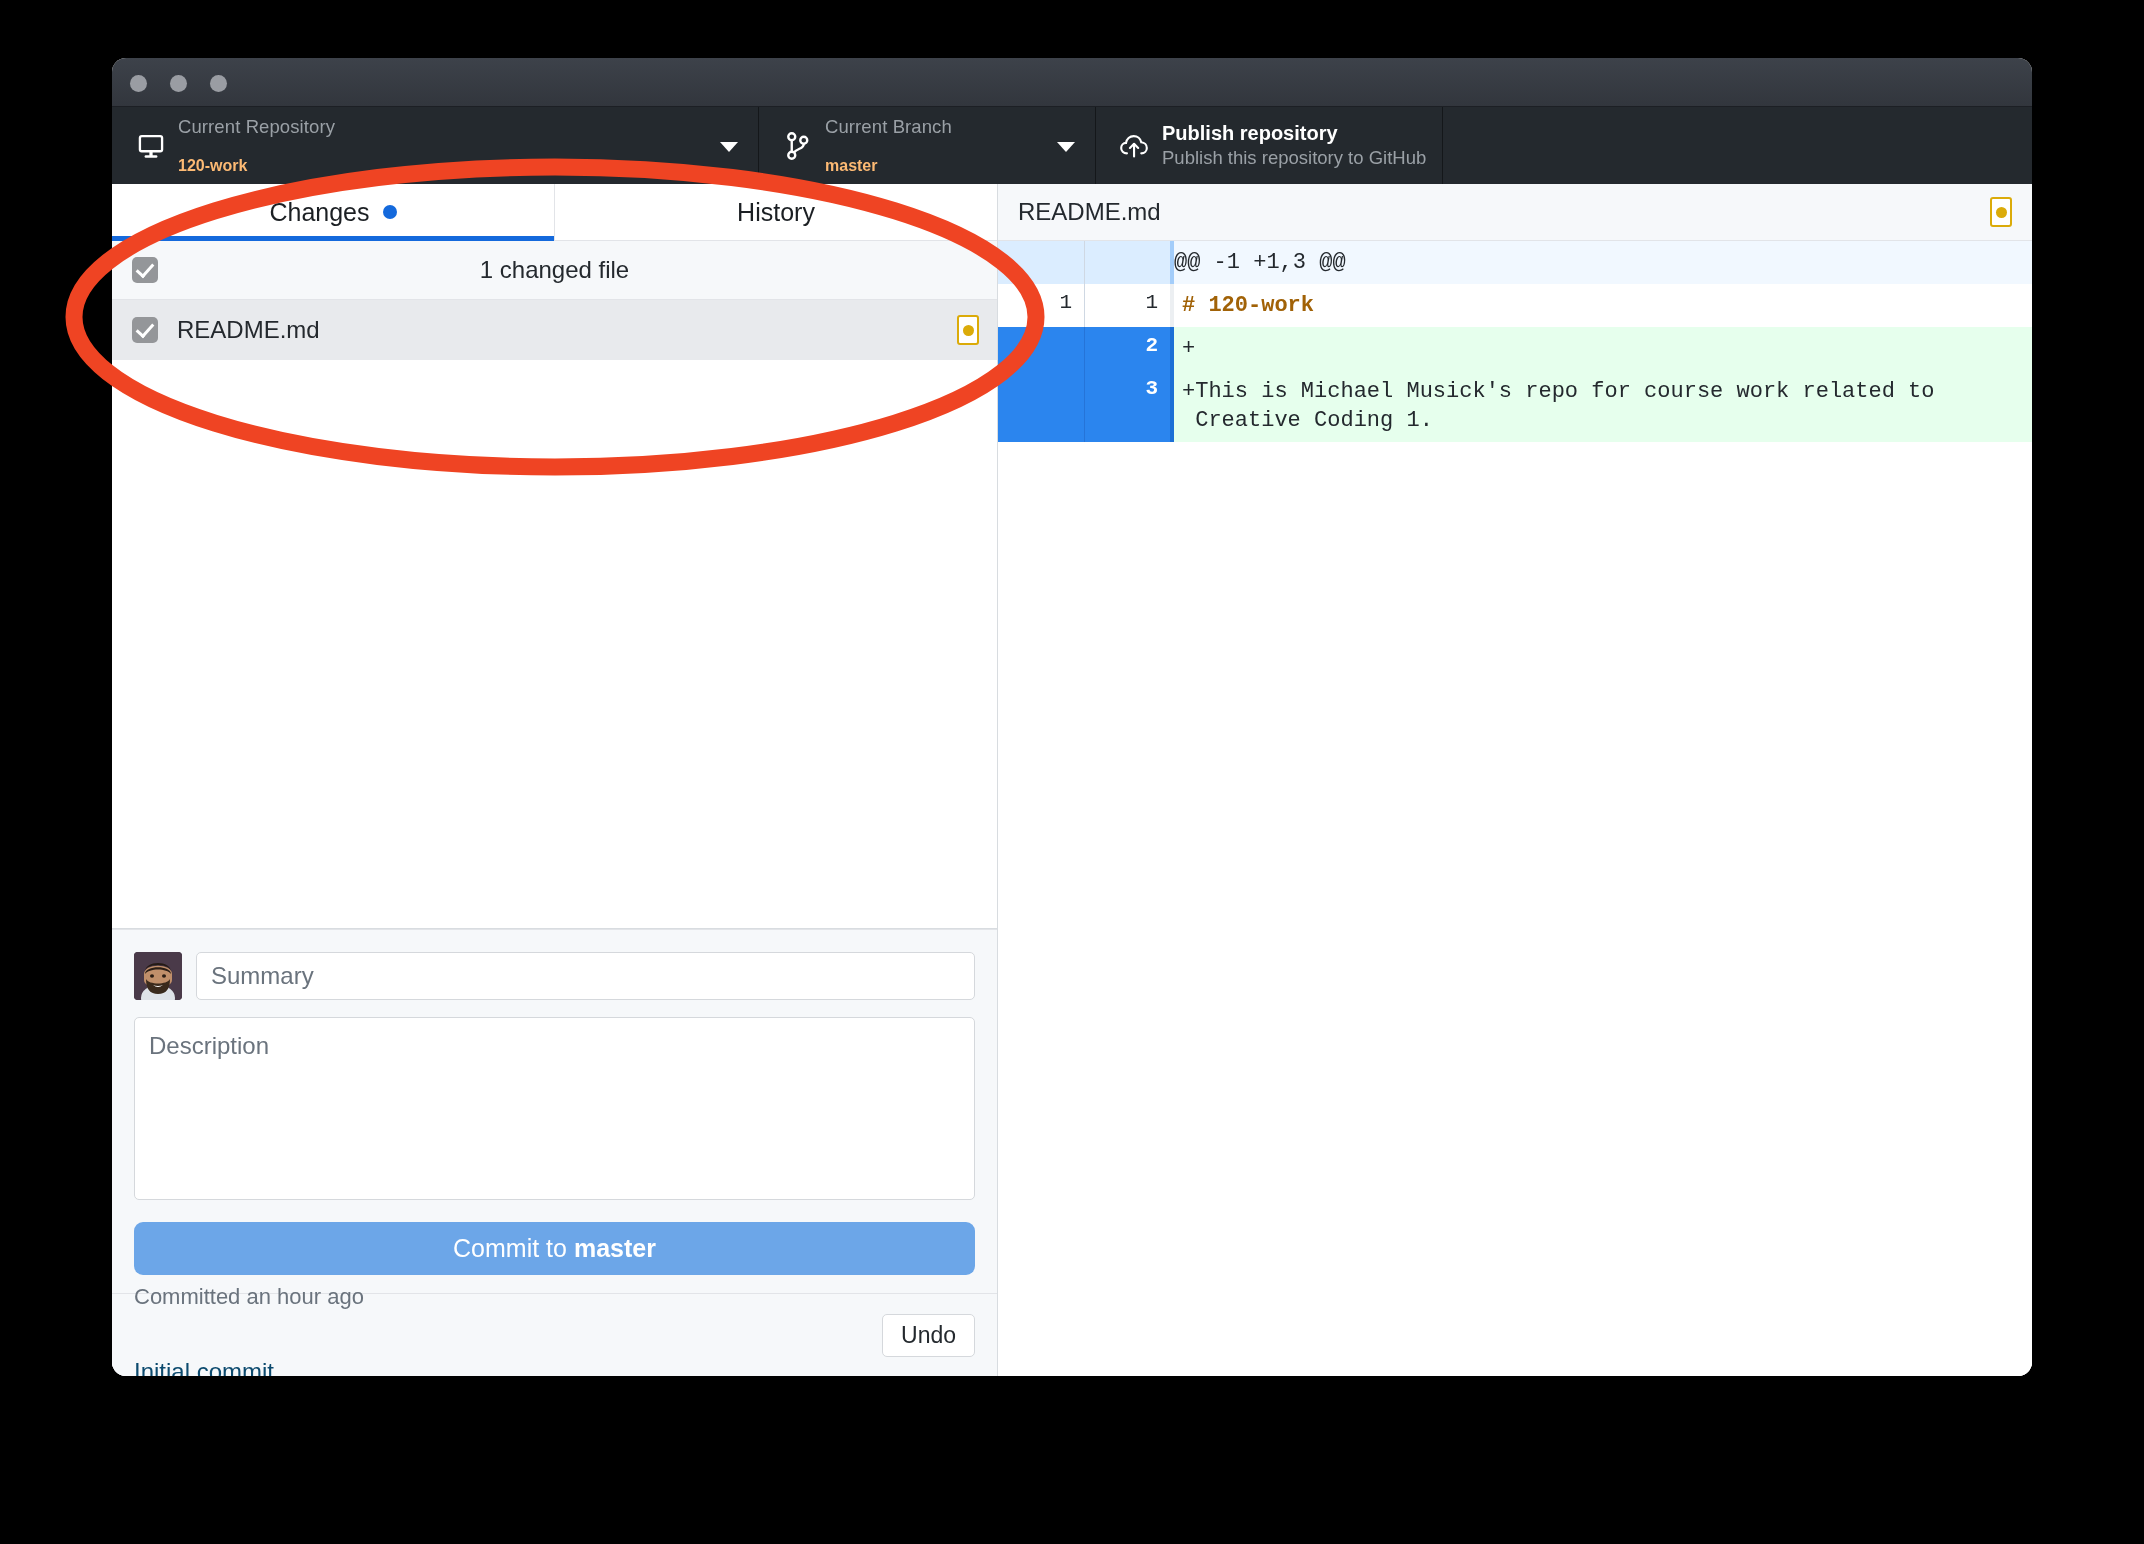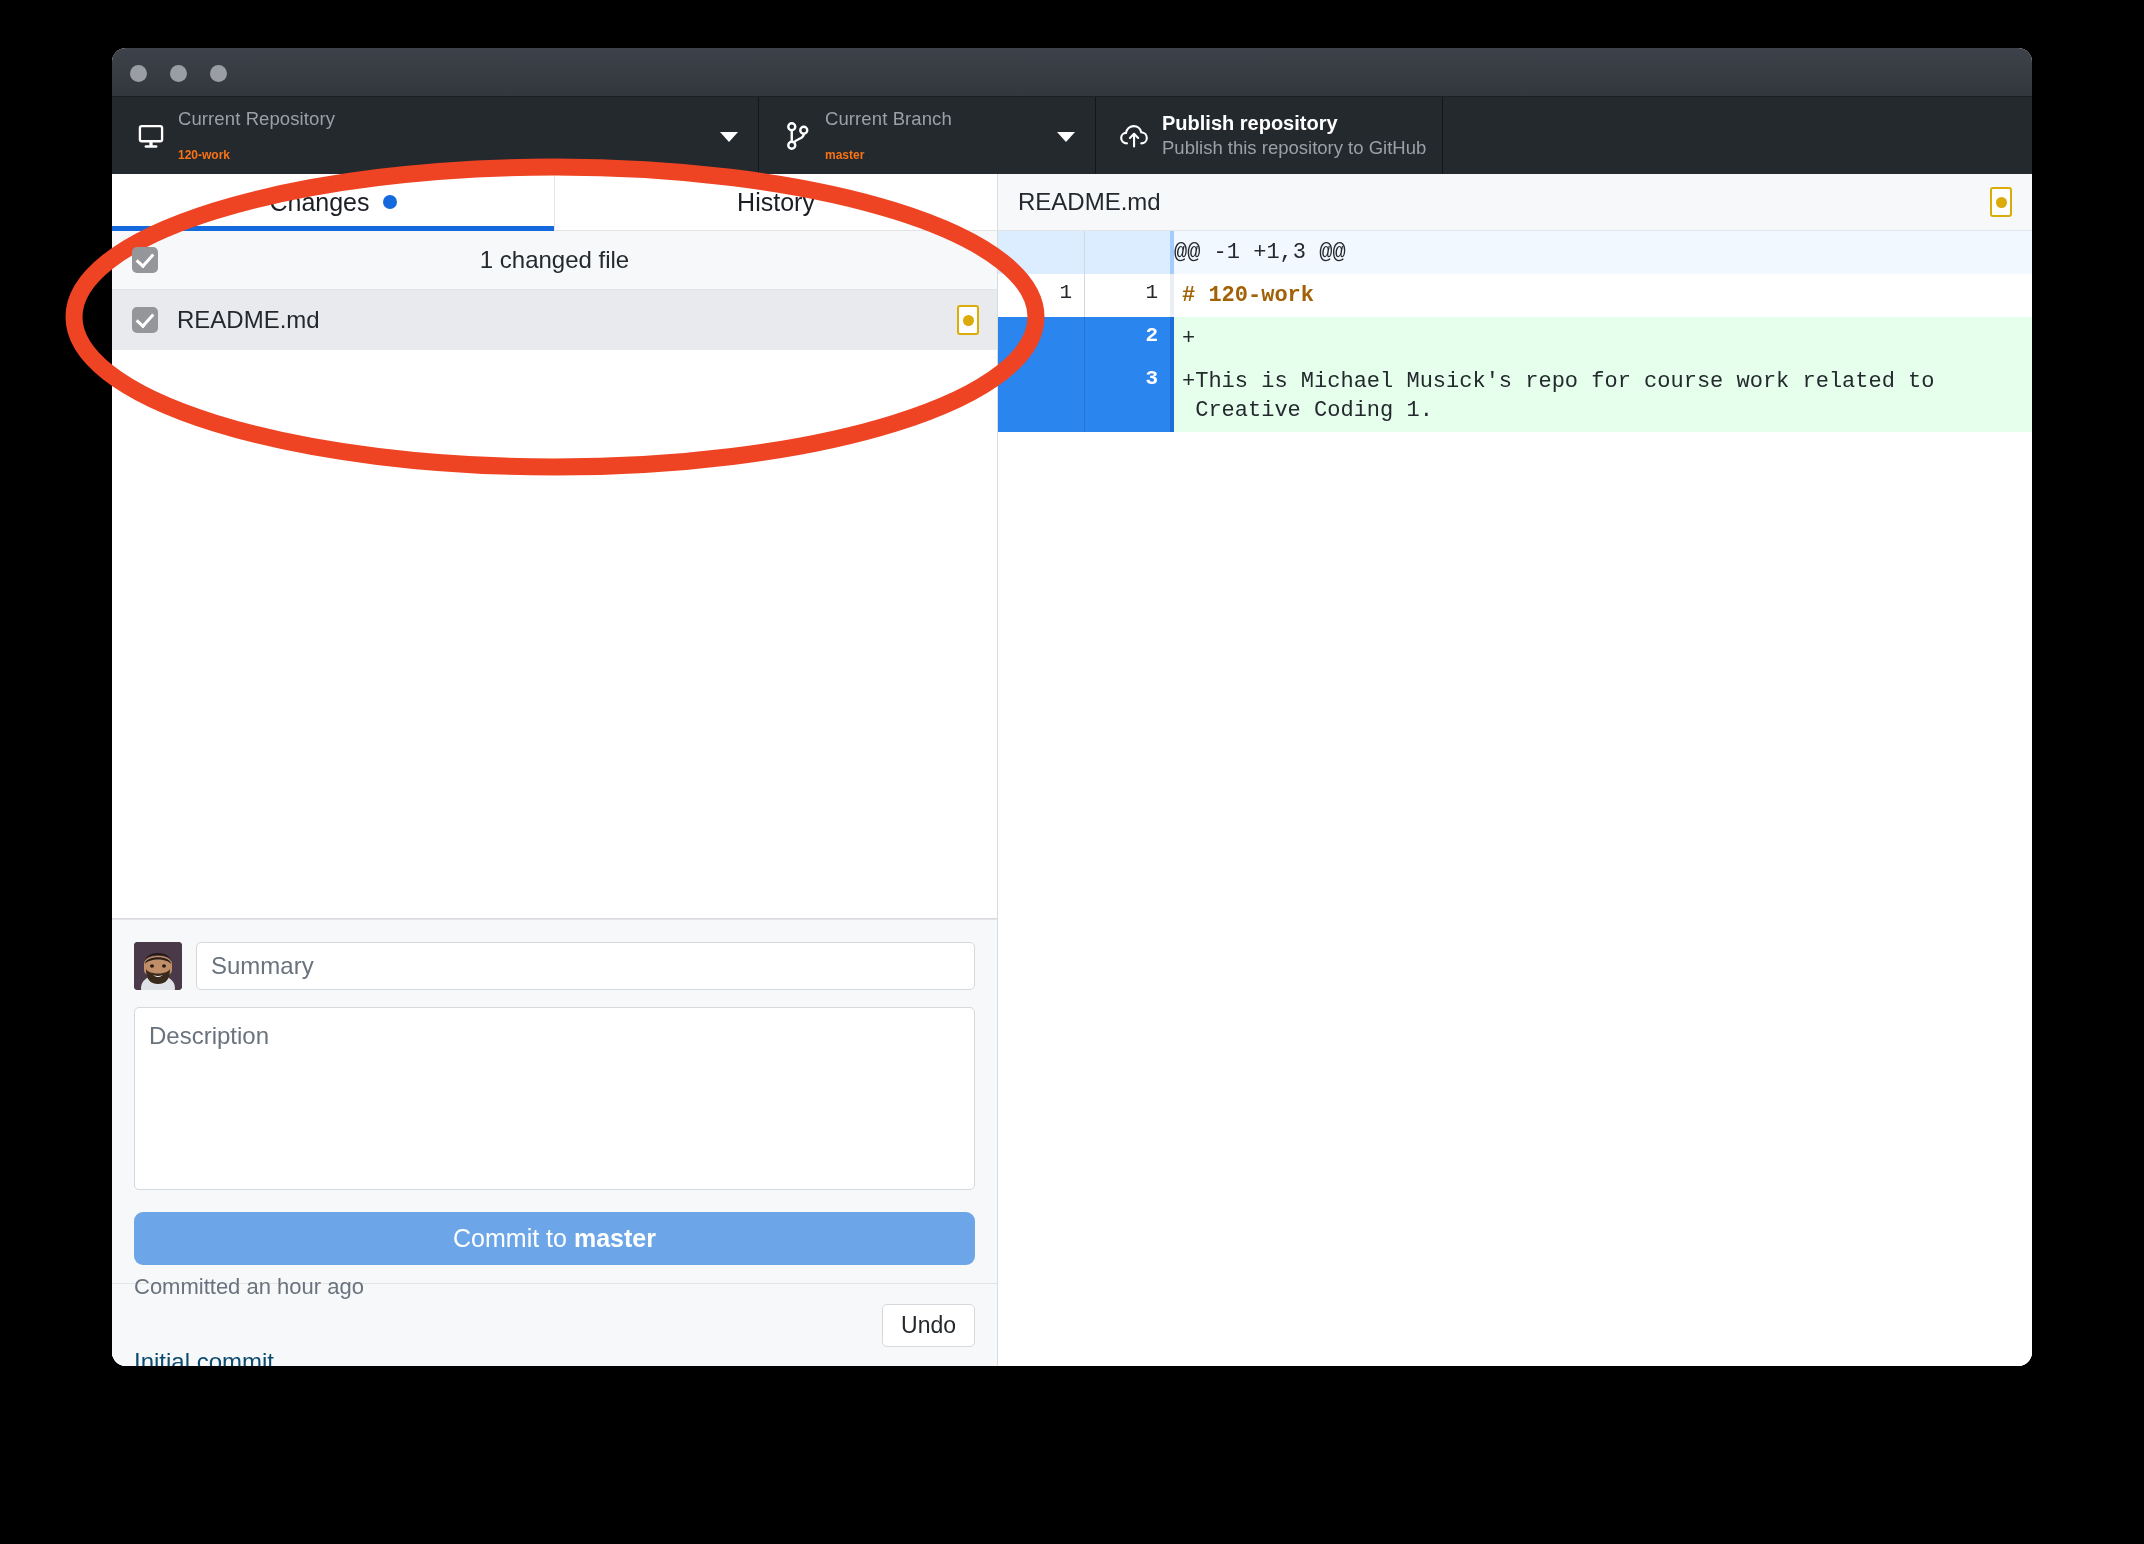--- a/index.html
+++ b/index.html
@@ -16,21 +16,21 @@
     position: relative;
     width: 2144px;
     height: 1544px;
     background: #000000;
   }
 
   
   #window {
     position: absolute;
     left: 112px;
-    top: 48px;
+    top: 58px;
     width: 1920px;
     height: 1318px;
     background: #ffffff;
     border-radius: 14px;
     overflow: hidden;
     box-shadow: 0 10px 40px rgba(0,0,0,0.5);
   }
 
   
   #titlebar {
@@ -78,23 +78,23 @@
     justify-content: center;
     margin-right: 10px;
   }
   .tb-text { display: flex; flex-direction: column; justify-content: center; line-height: 1.22; }
   .tb-label {
     font-size: 18.5px;
     color: #9aa0a6;
     letter-spacing: 0.1px;
   }
   .tb-value {
-    font-size: 12px;
+    font-size: 16px;
     font-weight: bold;
-    color: #f97316;
+    color: #fdba74;
     margin-top: 17px;
   }
   .tb-pub-title {
     font-size: 20px;
     font-weight: bold;
     color: #ffffff;
   }
   .tb-pub-sub {
     font-size: 18.5px;
     color: #9aa0a6;

